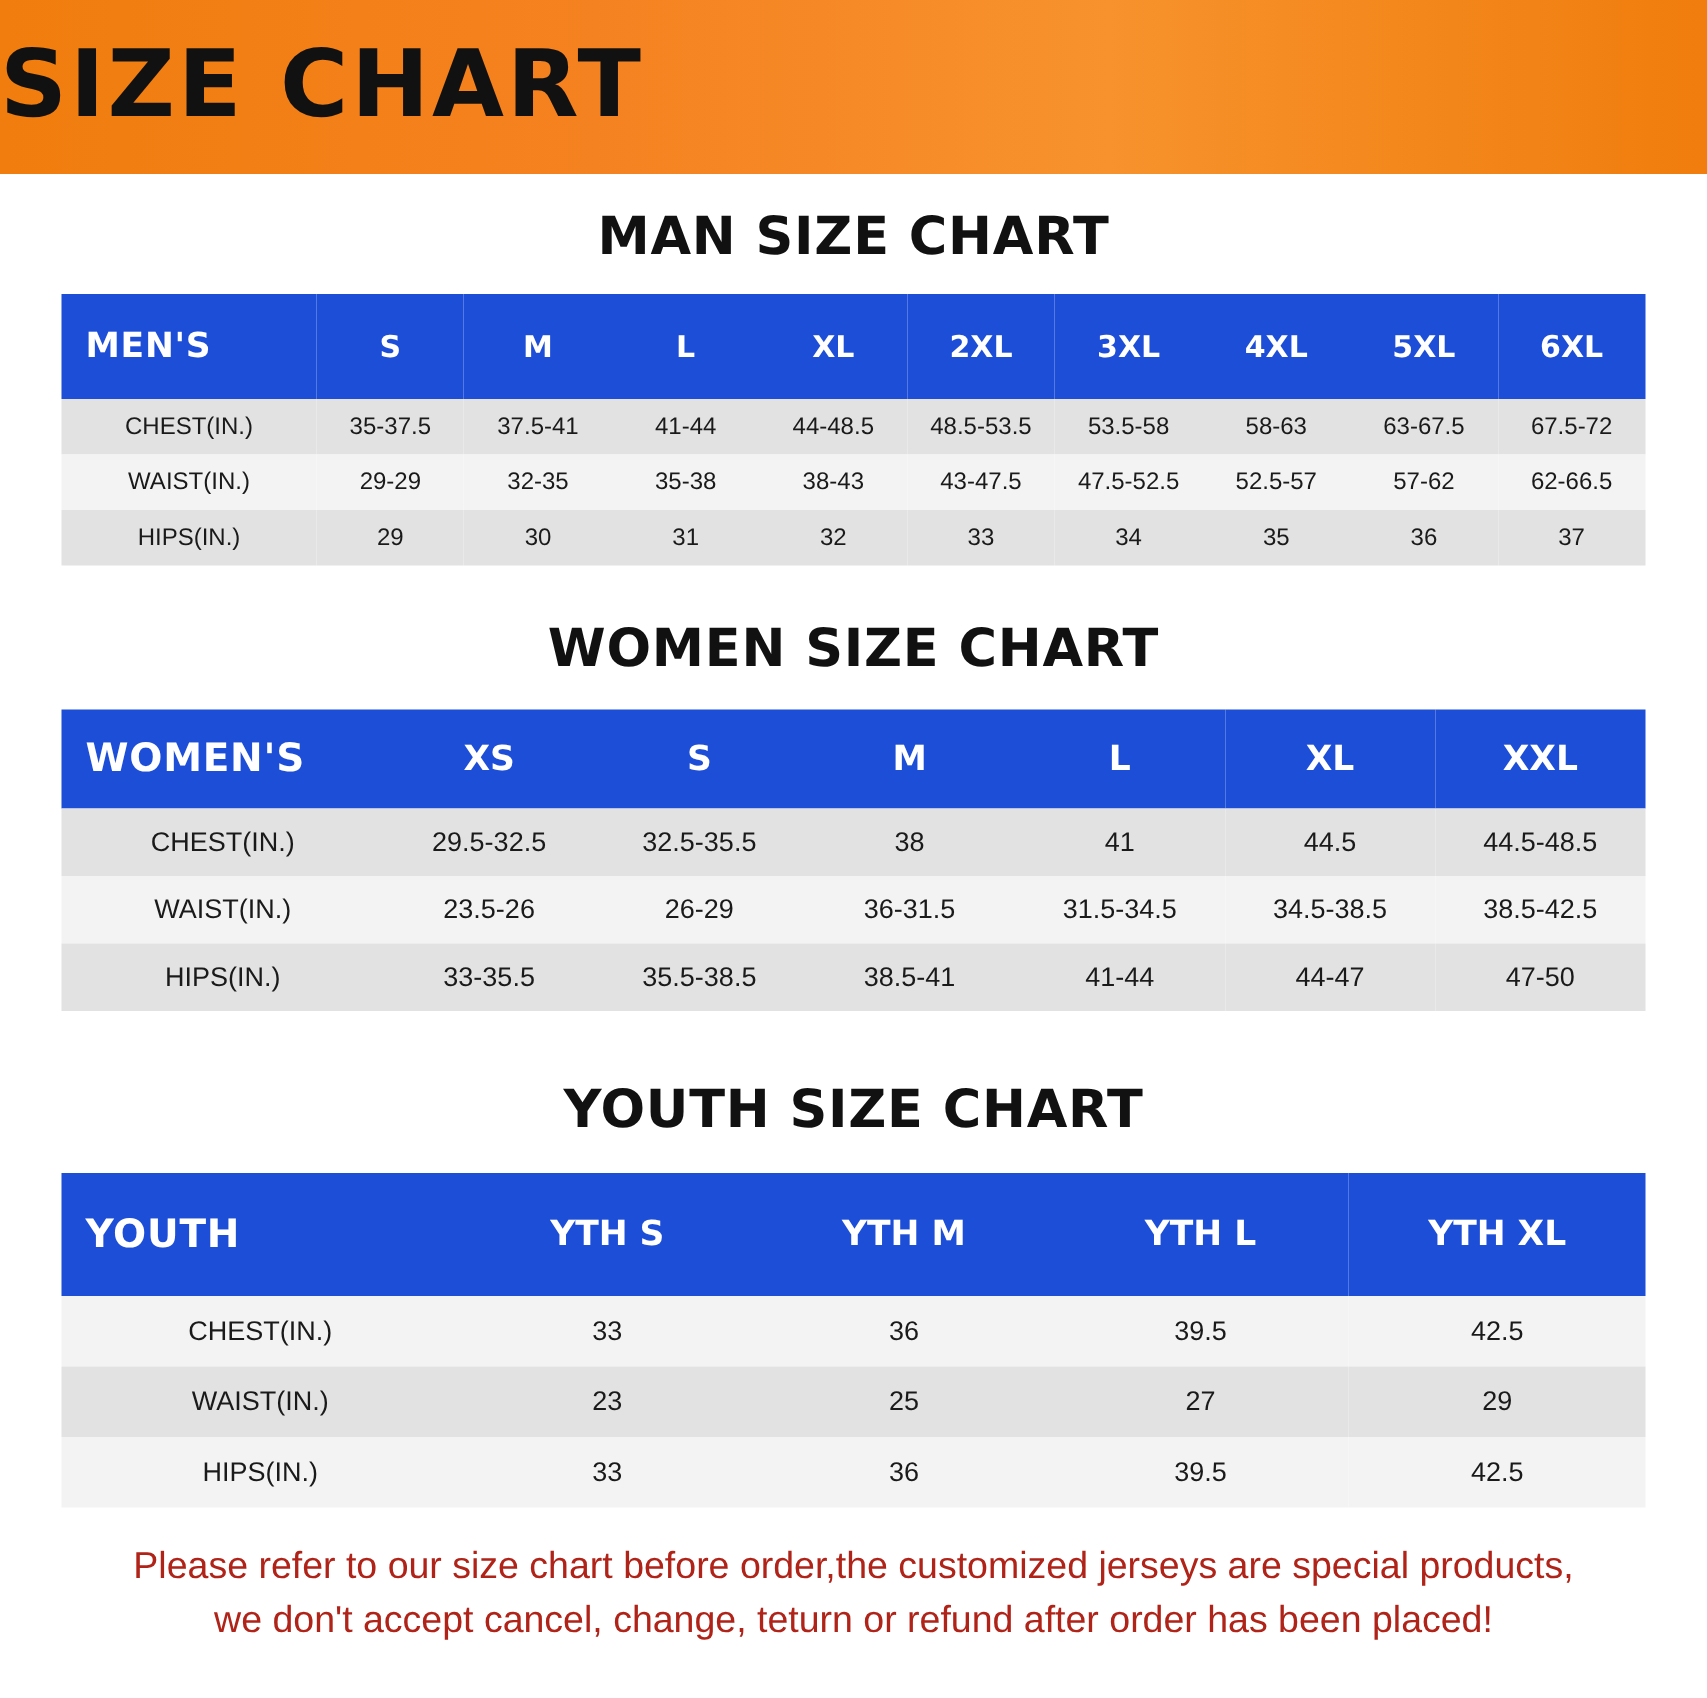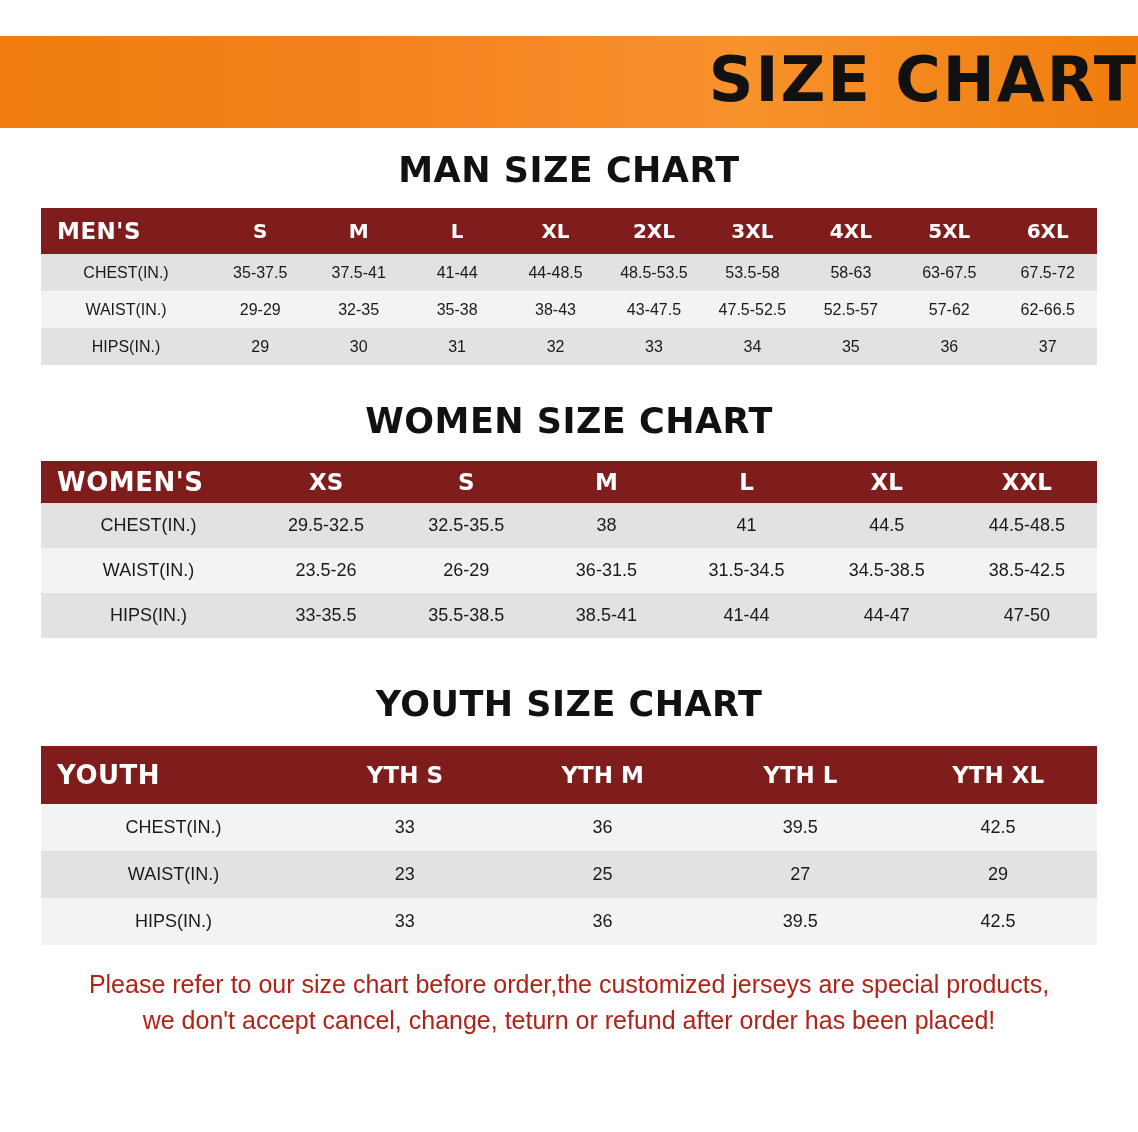--- a/index.html
+++ b/index.html
@@ -10,26 +10,25 @@
     width: 1138px;
     height: 1132px;
     background: #ffffff;
     font-family: "Liberation Sans", sans-serif;
     color: #111111;
     overflow: hidden;
   }
 
   
   .banner {
-    height: 92px;
+    height: 116px;
     background: linear-gradient(90deg, #f07d0d 0%, #f58220 35%, #f7922c 65%, #f07d0d 100%);
     display: flex;
     align-items: center;
-    justify-content: flex-end;
-    margin-top: 36px;
+    justify-content: flex-start;
   }
   .banner-title {
     font-family: "DejaVu Sans", sans-serif;
     font-weight: bold;
     font-size: 62px;
     letter-spacing: 2px;
     color: #111111;
     line-height: 1;
     margin-top: -4px;
   }
@@ -51,26 +50,26 @@
   .table-wrap {
     margin: 0 auto;
     width: 1056px;
   }
   table {
     width: 100%;
     border-collapse: collapse;
     table-layout: fixed;
   }
   thead th {
-    background: #7f1d1d;
+    background: #1d4ed8;
     color: #ffffff;
     font-family: "DejaVu Sans", sans-serif;
     font-weight: bold;
     text-align: center;
-    padding: 0;
+    padding: 12px;
   }
   .label-head {
     text-align: left !important;
     padding-left: 16px !important;
     letter-spacing: 0.5px;
   }
   tbody td {
     text-align: center;
     color: #1a1a1a;
     font-size: 17px;

